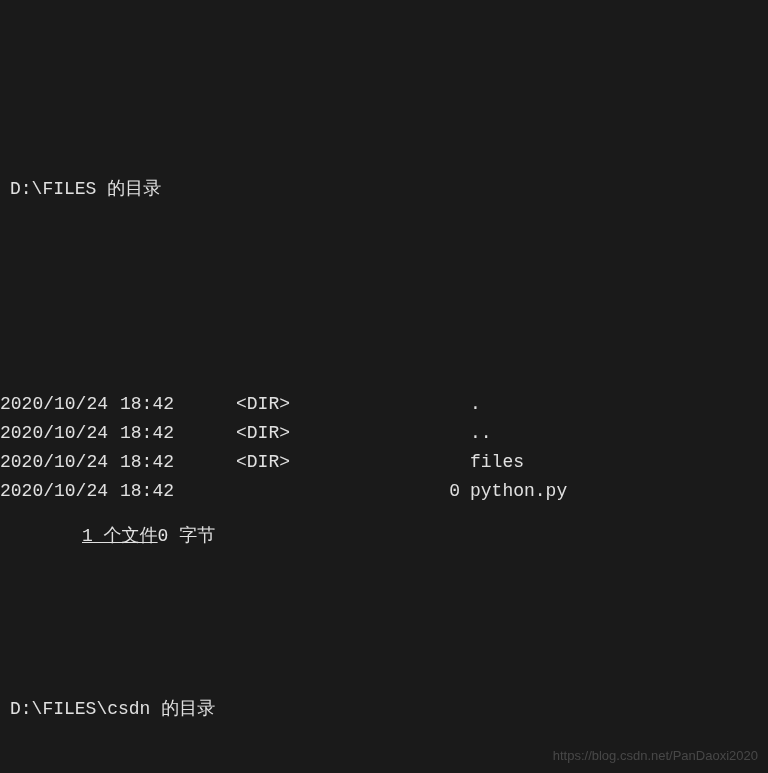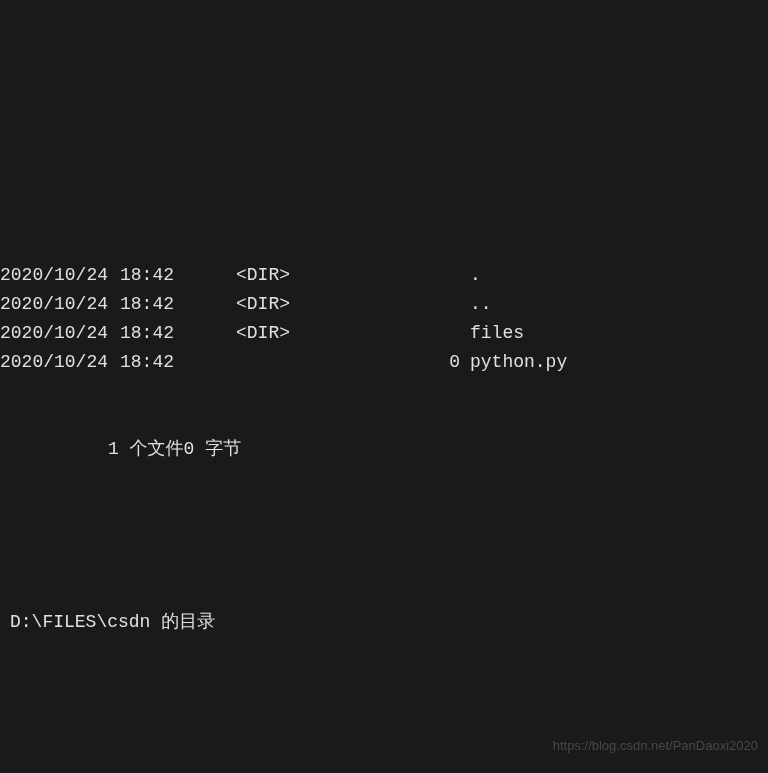--- a/index.html
+++ b/index.html
@@ -21,42 +21,43 @@
     }
     .terminal {
       padding: 2px 0;
     }
     .line {
       display: block;
       height: 29px;
     }
     .watermark {
       position: absolute;
-      bottom: 16px;
+      bottom: 6px;
       right: 10px;
       color: #666;
       font-size: 13px;
       font-family: Arial, sans-serif;
       opacity: 0.6;
     }
-    .date { display: inline-block; width: 120px; }
+    .date { display: inline-block; width: 120px; margin-top: 42px; }
     .time { display: inline-block; width: 90px; }
     .dir  { display: inline-block; width: 80px; text-align: right; }
     .size { display: inline-block; width: 180px; text-align: right; padding-right: 10px;}
     .name { display: inline-block; }
     .header { padding-left: 10px; }
-    .summary { padding-left: 108px; }
+    .summary { padding-left: 82px; text-decoration: underline; }
     .summary-bytes { display: inline-block; width: 330px; text-align: left; }
   </style>
 </head>
 <body>
 
 
 
 <div class="terminal">
+  <span class="line header">D:\FILES 的目录</span>
   <span class="line"> </span>
   <div id="listing1"><span class="line"><span class="date">2020/10/24</span><span class="time">18:42</span><span class="dir">&lt;DIR&gt;</span><span class="size"></span><span class="name">.</span></span><span class="line"><span class="date">2020/10/24</span><span class="time">18:42</span><span class="dir">&lt;DIR&gt;</span><span class="size"></span><span class="name">..</span></span><span class="line"><span class="date">2020/10/24</span><span class="time">18:42</span><span class="dir">&lt;DIR&gt;</span><span class="size"></span><span class="name">files</span></span><span class="line"><span class="date">2020/10/24</span><span class="time">18:42</span><span class="dir"></span><span class="size">0</span><span class="name">python.py</span></span></div>
   <span class="line"><span class="summary">1 个文件</span><span class="summary-bytes">0 字节</span></span>
   <span class="line"> </span>
   <span class="line header">D:\FILES\csdn 的目录</span>
   
   
   
 </div>
 

